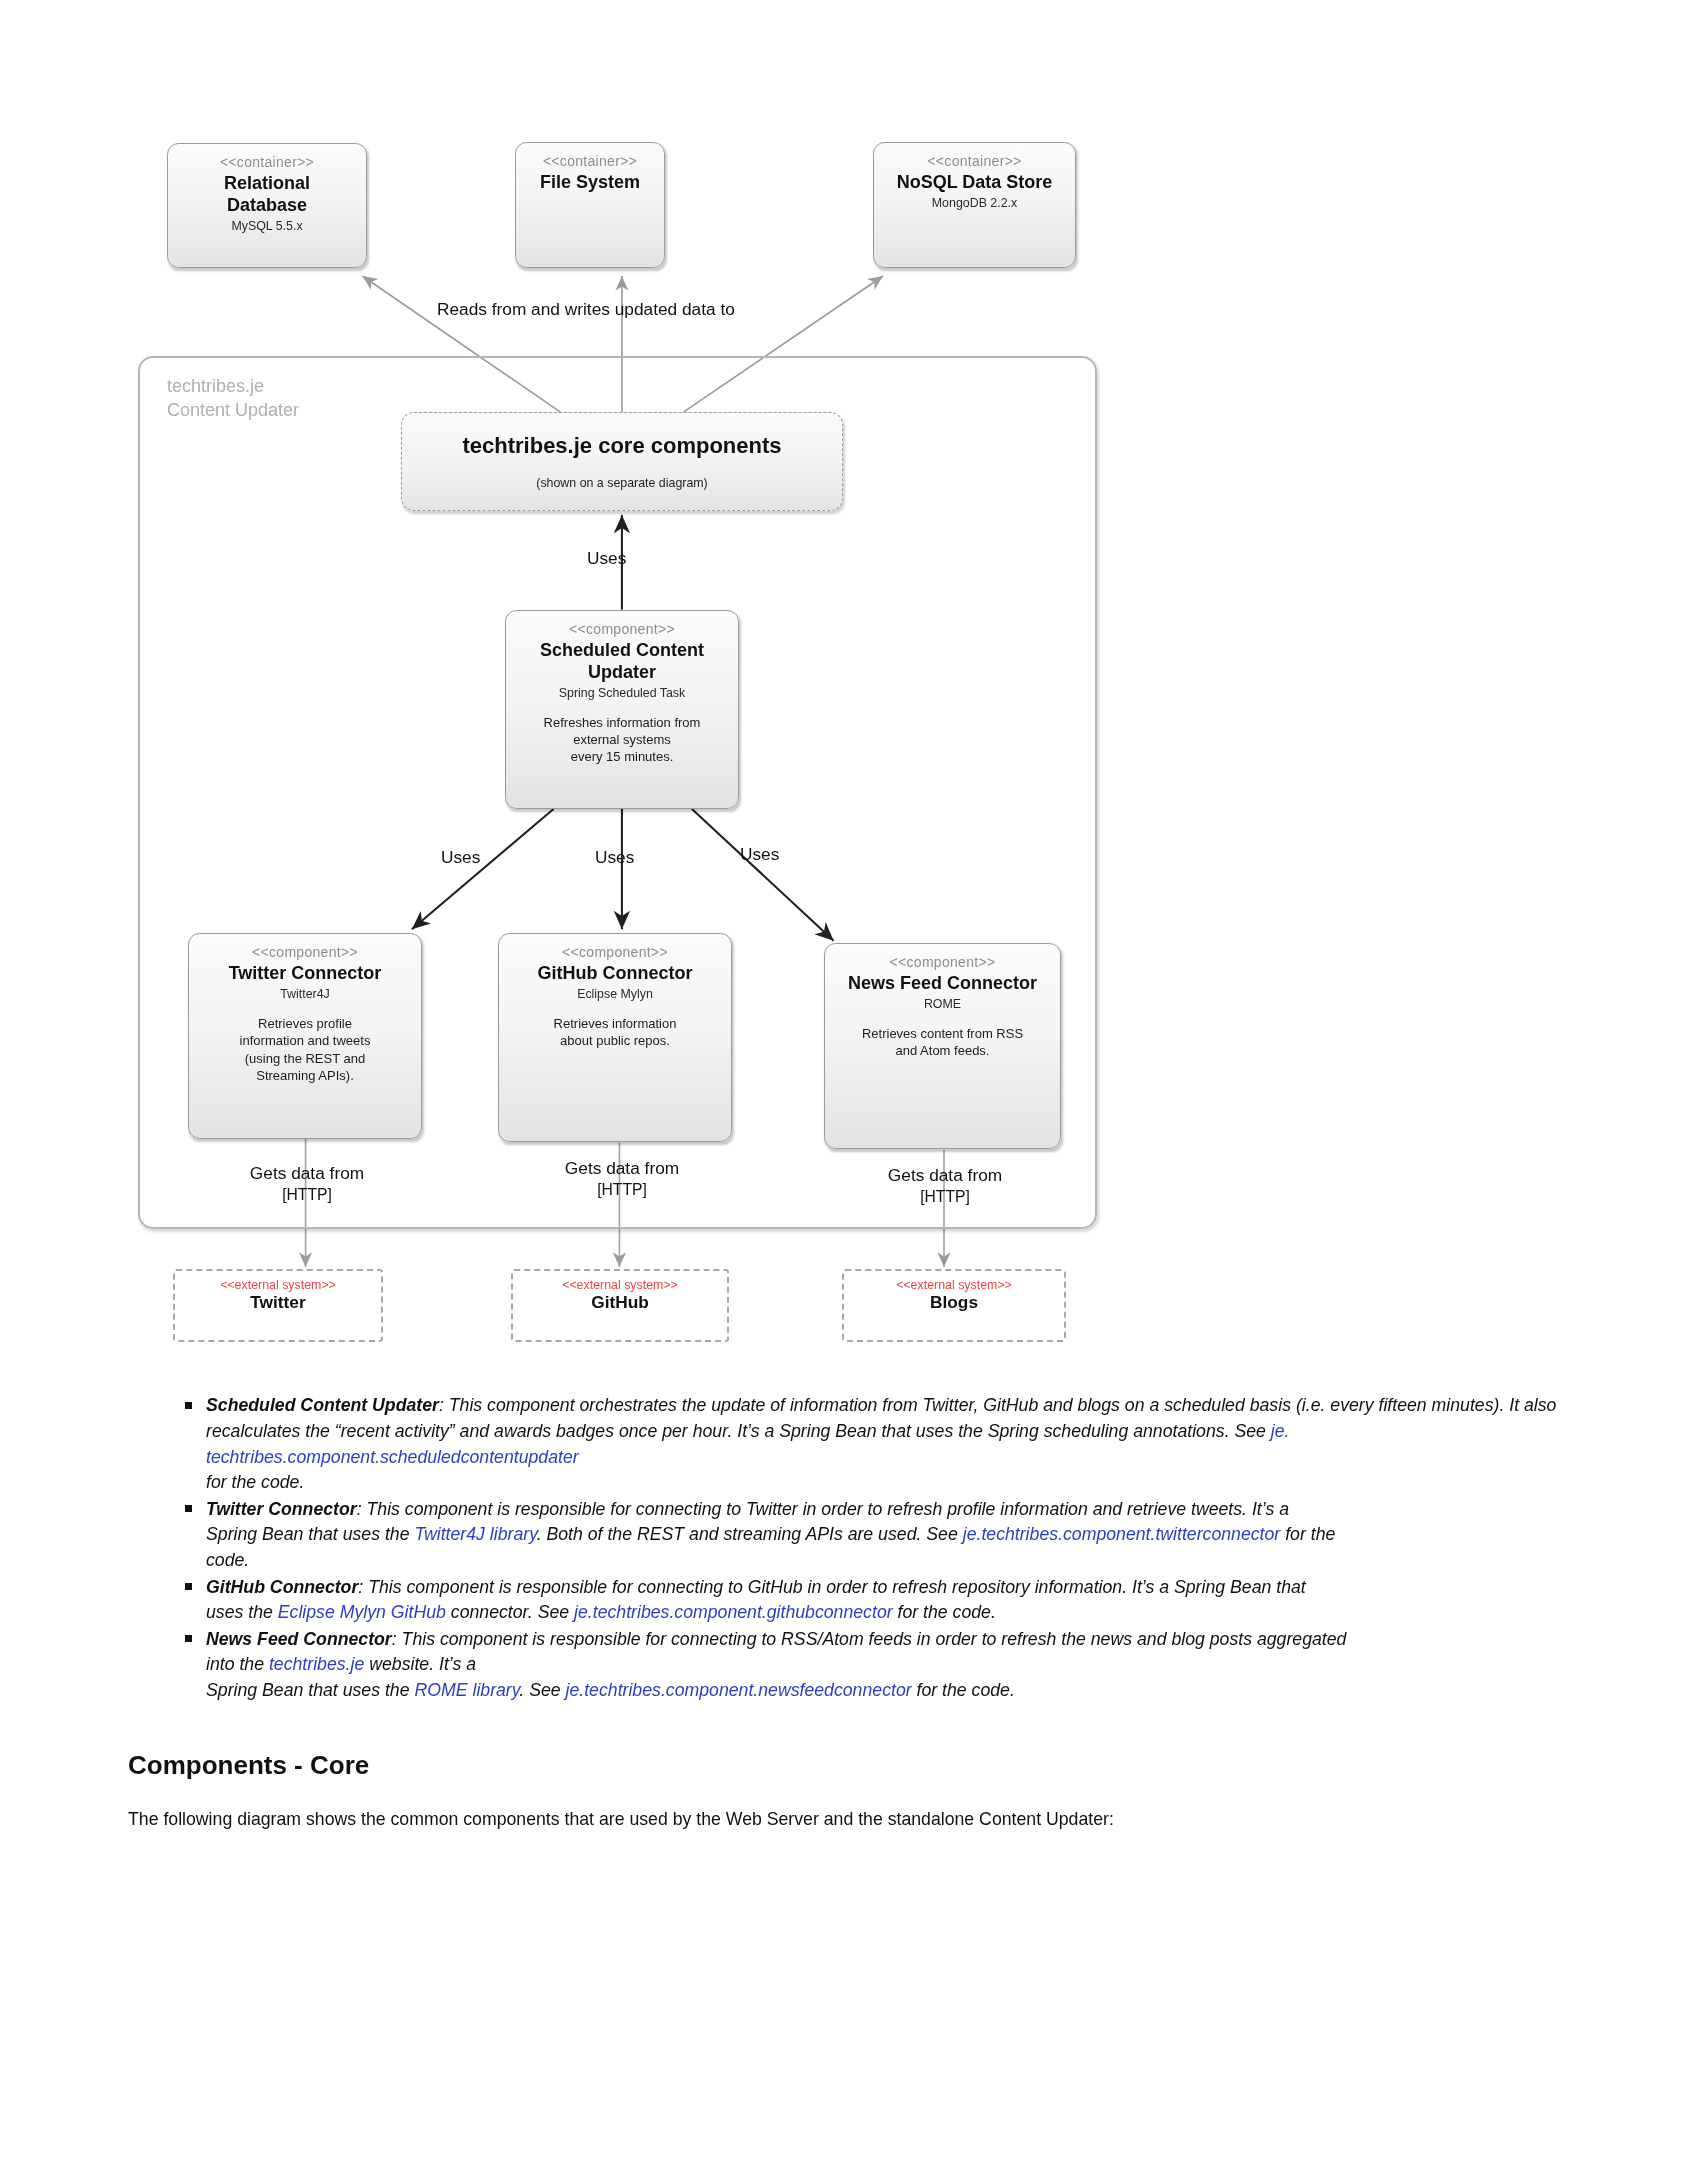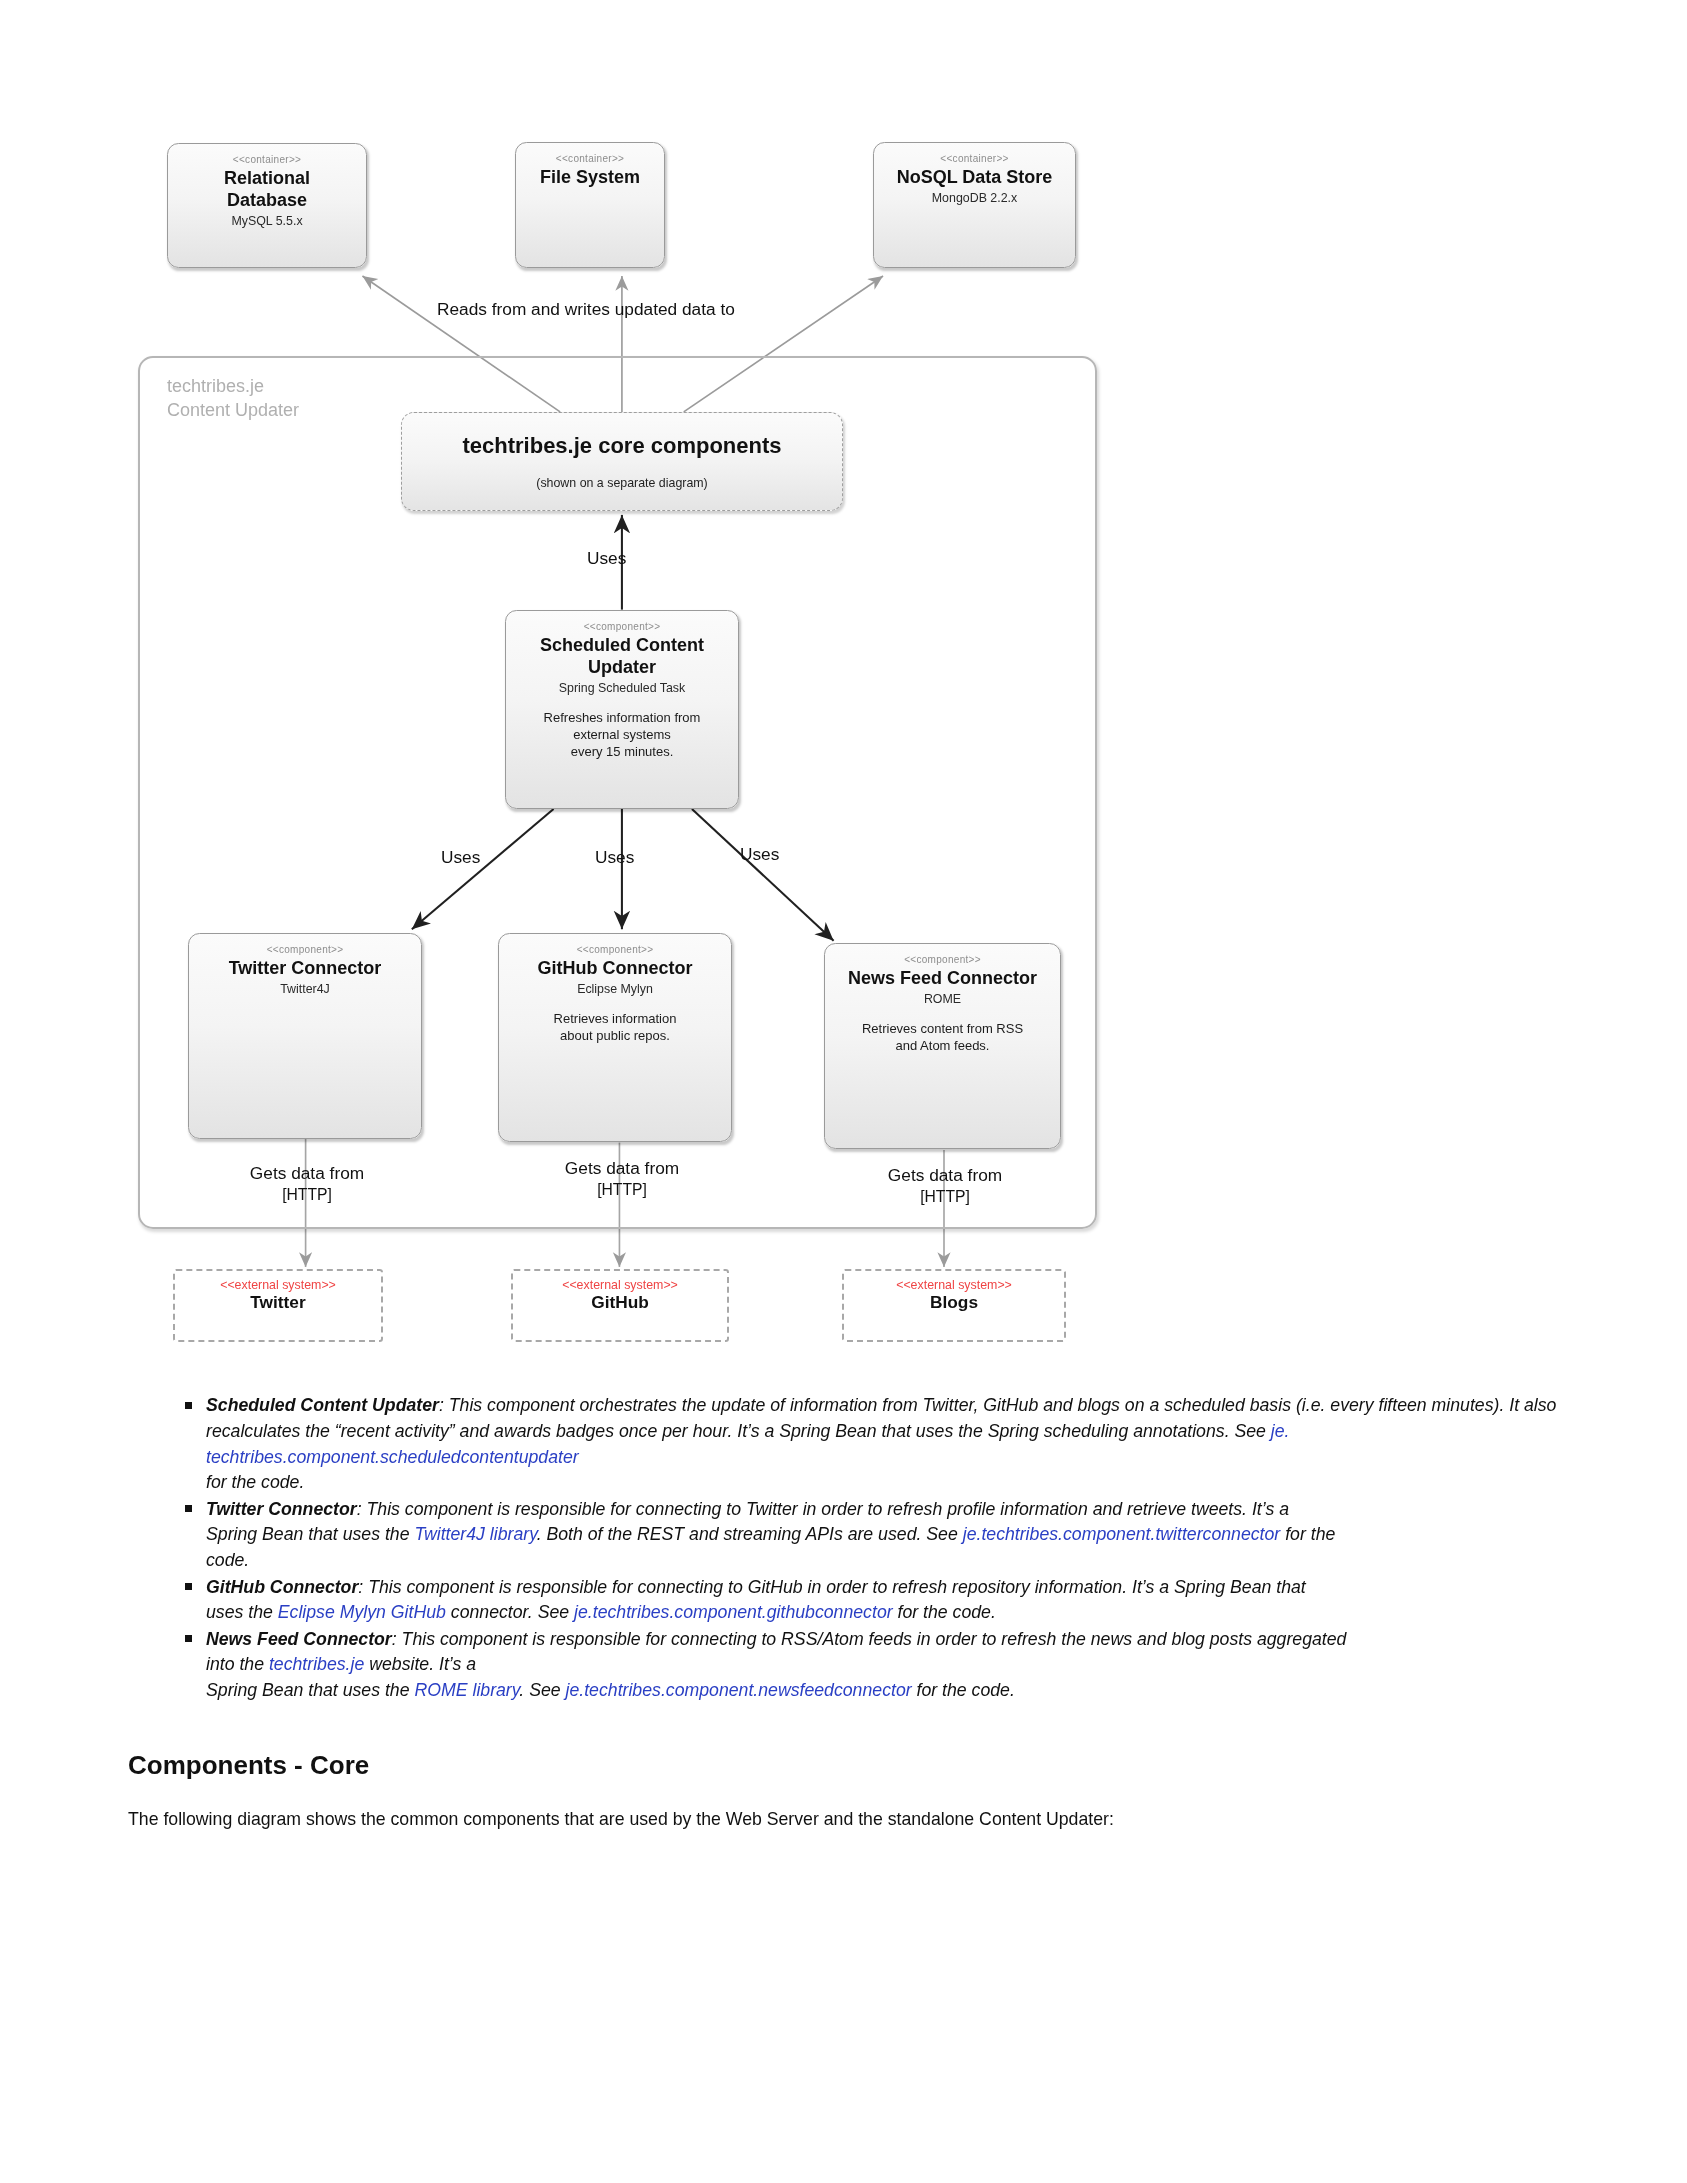--- a/index.html
+++ b/index.html
@@ -22,21 +22,21 @@
     box-sizing:border-box;
     border:1.2px solid #9a9a9a;
     border-radius:11.5px;
     background:linear-gradient(to bottom,#fbfbfb 0%,#f4f4f4 45%,#e3e3e3 100%);
     box-shadow:1.6px 2.5px 2.5px rgba(0,0,0,0.22);
     text-align:center;
     padding-top:10px;
     z-index:5;
   }
   .node .stereotype {
-    font-size:10px;
+    font-size:14px;
     color:#8d8d8d;
     letter-spacing:0.3px;
     line-height:1.25;
     margin-bottom:1.6px;
   }
   .node .name {
     font-size:18px;
     font-weight:bold;
     color:#111;
     line-height:1.22;
@@ -234,20 +234,26 @@
     </div>
 
     <div class="edge-label" style="left:441px; top:847px;">Uses</div>
     <div class="edge-label" style="left:595px; top:847px;">Uses</div>
     <div class="edge-label" style="left:740px; top:844px;">Uses</div>
 
     <div class="node" style="left:188px; top:933px; width:234px; height:206px;">
       <div class="stereotype">&lt;&lt;component&gt;&gt;</div>
       <div class="name">Twitter Connector</div>
       <div class="tech">Twitter4J</div>
+      <div class="desc">
+        <span>Retrieves profile</span><br>
+        <span>information and tweets</span><br>
+        <span>(using the REST and</span><br>
+        <span>Streaming APIs).</span>
+      </div>
     </div>
 
     <div class="node" style="left:498px; top:933px; width:234px; height:209px;">
       <div class="stereotype">&lt;&lt;component&gt;&gt;</div>
       <div class="name">GitHub Connector</div>
       <div class="tech">Eclipse Mylyn</div>
       <div class="desc">
         <span>Retrieves information</span><br>
         <span>about public repos.</span>
       </div>

